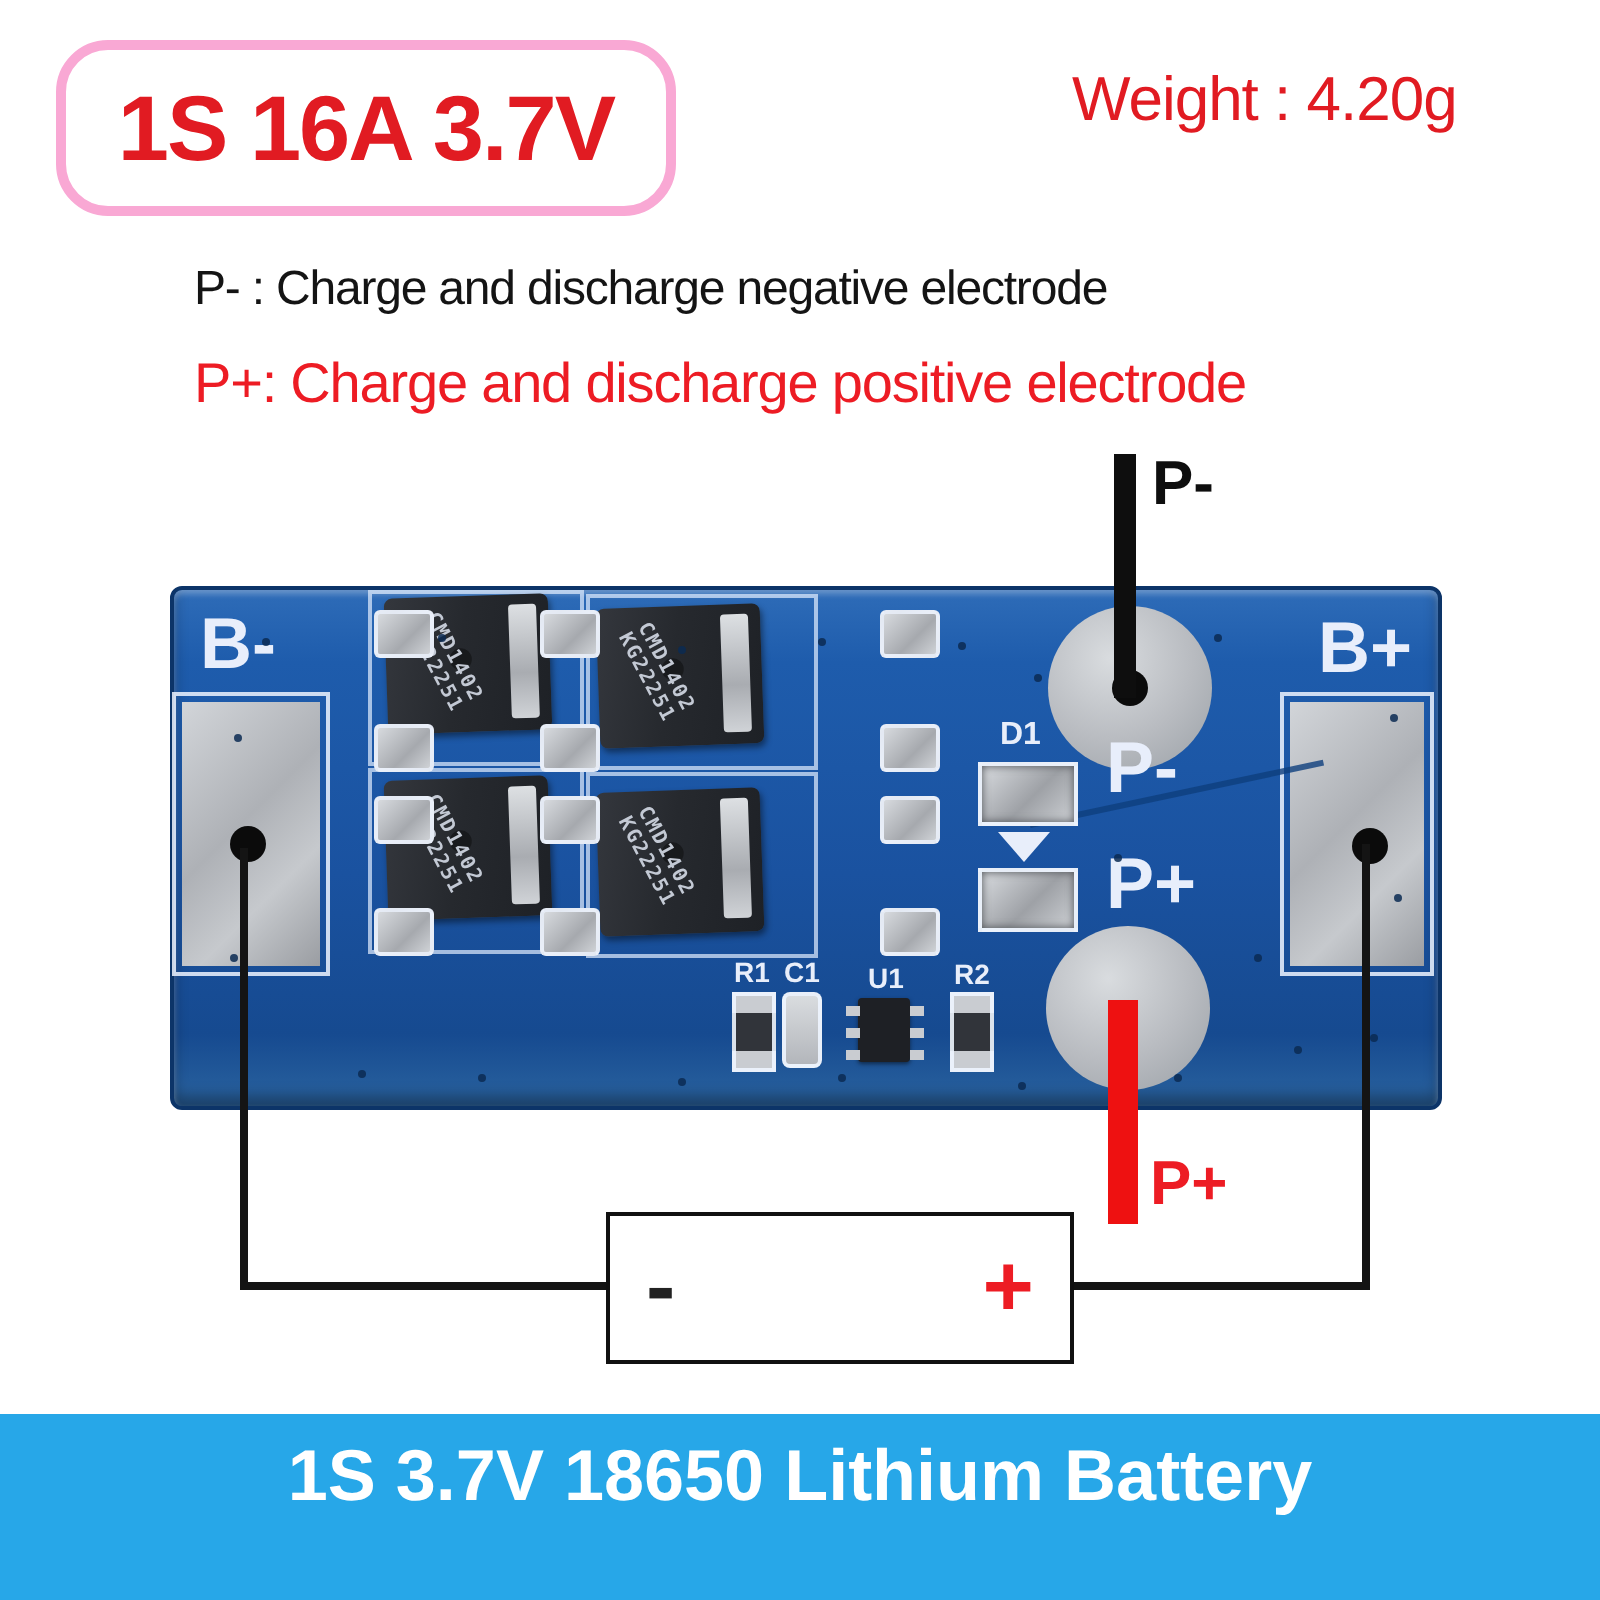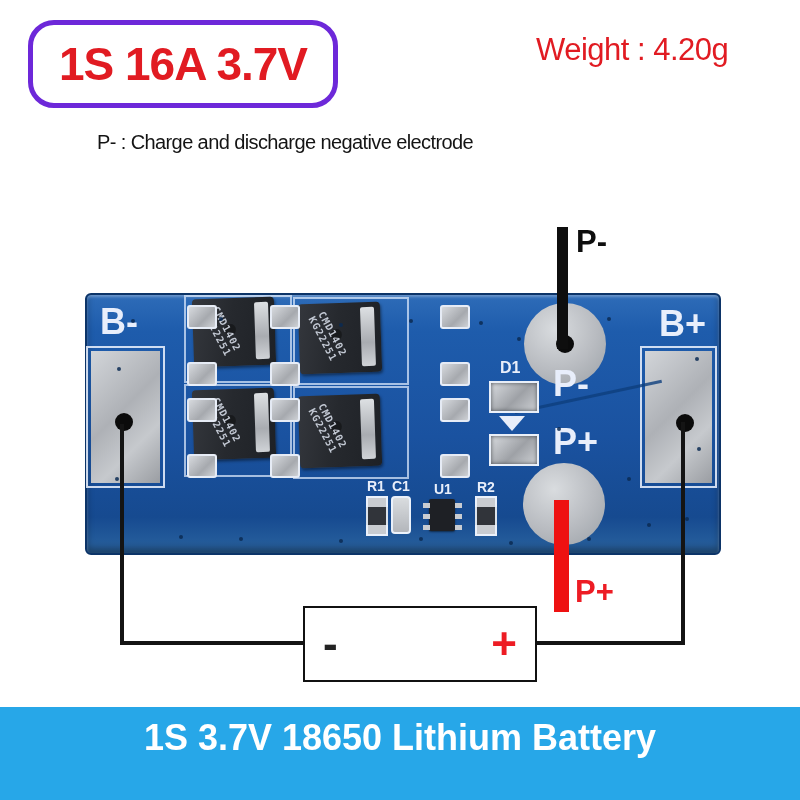--- a/index.html
+++ b/index.html
@@ -1,25 +1,25 @@
 <!DOCTYPE html>
 <html><head>
 <meta charset="utf-8">
 <style>
   html,body{margin:0;padding:0;background:#fff;}
   #page{position:relative;width:800px;height:800px;background:#fff;overflow:hidden;
         font-family:"Liberation Sans",sans-serif;}
   .abs{position:absolute;}
 
   
-  .badge{left:28px;top:20px;width:300px;height:78px;border:5px solid #6d28d9;border-radius:26px;
+  .badge{left:28px;top:20px;width:300px;height:78px;border:5px solid #f9a8d4;border-radius:26px;
          display:flex;align-items:center;justify-content:center;}
   .badge span{color:#e11b22;font-size:46px;font-weight:700;letter-spacing:-1px;}
   .weight{left:536px;top:32px;font-size:31px;color:#e11b22;letter-spacing:-0.5px;text-align:right;}
-  .legend1{left:97px;top:131px;font-size:20px;color:#141414;letter-spacing:-0.6px;white-space:nowrap;}
+  .legend1{left:97px;top:131px;font-size:24px;color:#141414;letter-spacing:-0.6px;white-space:nowrap;}
   .legend2{left:97px;top:176px;font-size:28px;color:#ed1c24;letter-spacing:-0.6px;white-space:nowrap;}
 
   
   #board{left:85px;top:293px;width:632px;height:258px;border-radius:6px;
          background:linear-gradient(180deg,#2e6cb8 0%,#1e5cac 14%,#1a52a0 55%,#164a90 86%,#2a639f 100%);
          border:2px solid #0c3468;
          box-shadow:inset 0 2px 3px rgba(255,255,255,.30), inset 0 -5px 7px rgba(0,0,0,.35);
          z-index:1;}
   .silk{color:#e8eefb;font-weight:700;}
   .silk-big{font-size:36px;letter-spacing:0px;}
@@ -77,20 +77,21 @@
 </head>
 <body>
 
 <div id="page">
 
   <div class="abs badge">
     <span>1S 16A 3.7V</span>
   </div>
   <div class="abs weight">Weight : 4.20g</div>
   <div class="abs legend1">P- : Charge and discharge negative electrode</div>
+  <div class="abs legend2">P+: Charge and discharge positive electrode</div>
 
   <div id="board" class="abs">
     <div class="abs silk silk-big" style="left:13px;top:6px;">B-</div>
     <div class="abs silk silk-big" style="left:572px;top:8px;">B+</div>
 
     <div class="abs silver pad" style="left:4px;top:56px;width:69px;height:132px;"></div>
     <div class="abs hole" style="left:28px;top:118px;"></div>
 
     <div class="abs silver pad" style="left:558px;top:56px;width:67px;height:132px;"></div>
     <div class="abs hole" style="left:589px;top:119px;"></div>

